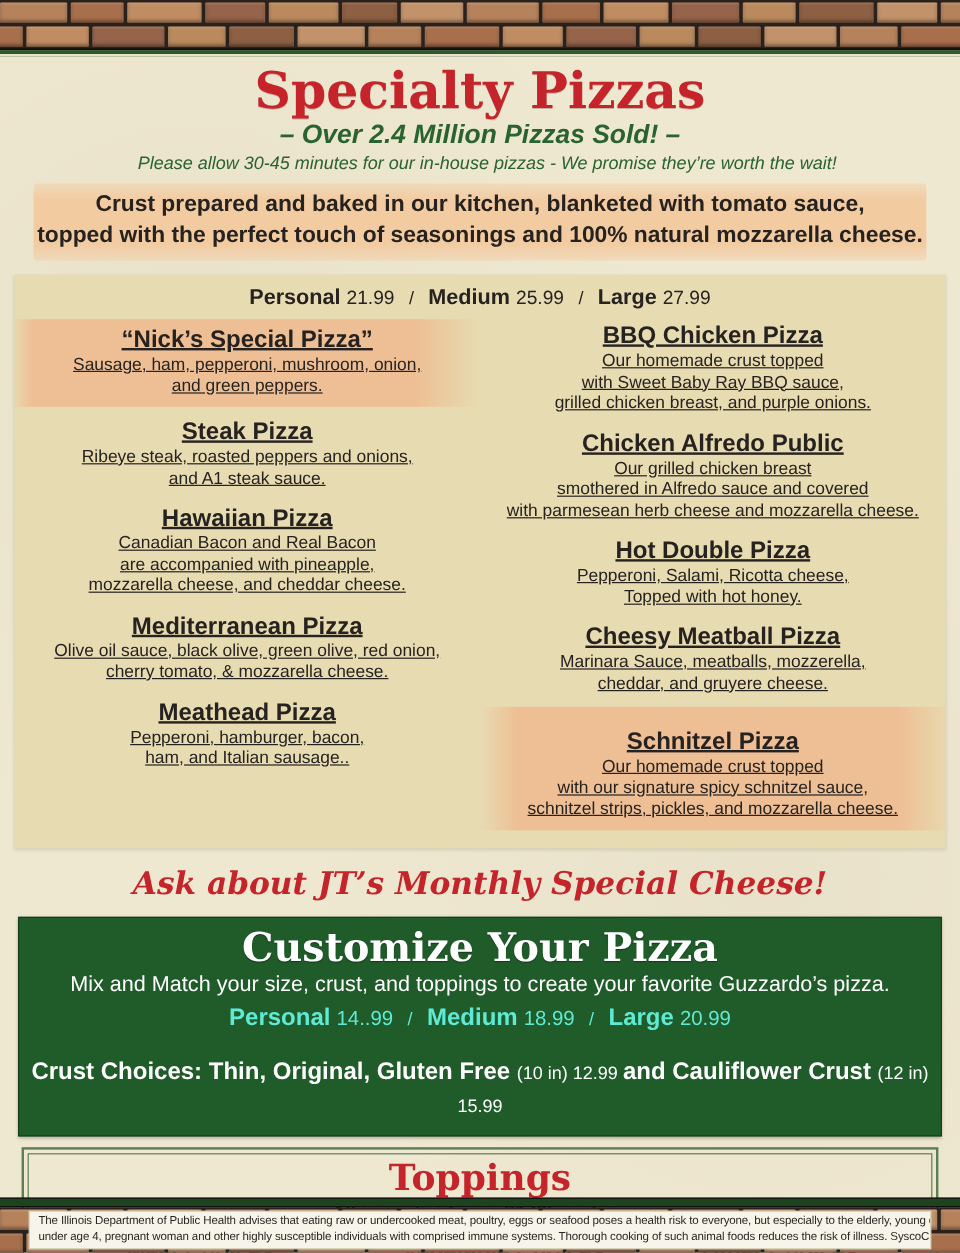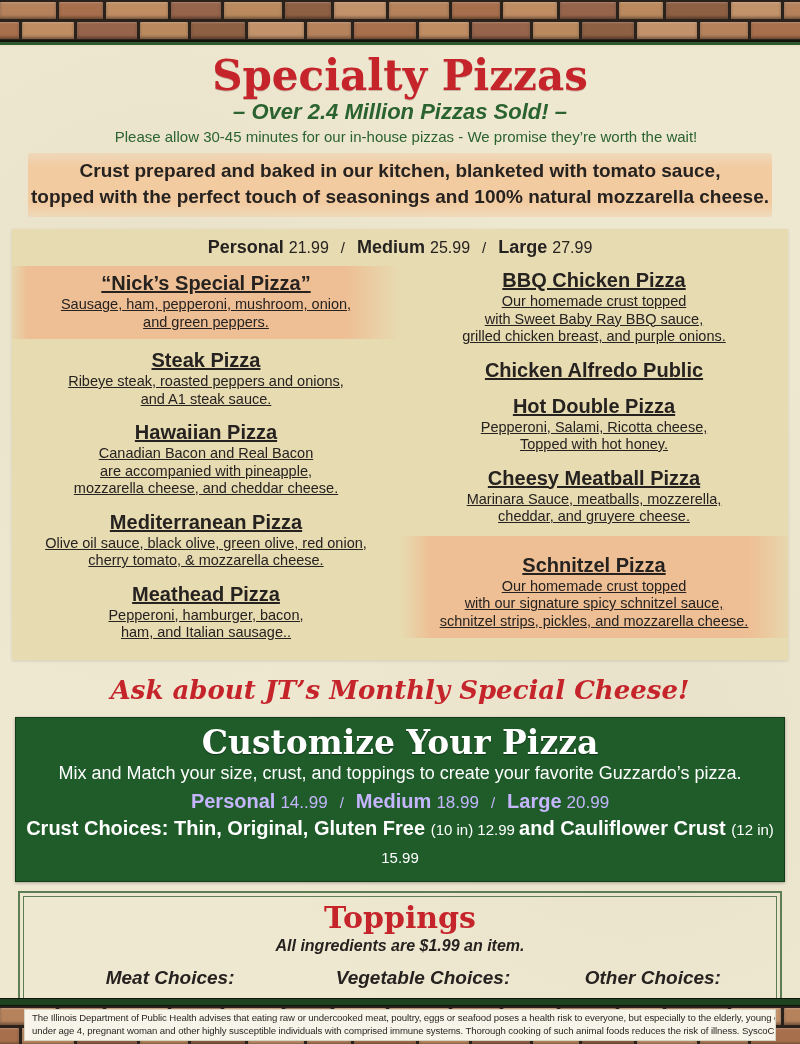--- a/index.html
+++ b/index.html
@@ -37,21 +37,21 @@
   .bottom-rule{position:absolute;left:0;right:0;bottom:38px;height:8px;background:#1d441f;
     border-top:1px solid #111;border-bottom:1px solid #111;}
   
   .hdr{text-align:center;padding-top:6px;}
   .title-red{
     font-family:"DejaVu Serif", serif;font-weight:bold;
     font-size:42px;line-height:46px;color:var(--red);
     text-shadow:0 1px 0 rgba(90,20,20,.25);
   }
   .tagline{font-size:22px;line-height:26px;font-weight:bold;font-style:italic;color:var(--green-text);}
-  .note{font-size:15px;line-height:20px;color:var(--green-text);margin-top:2px;padding-left:12px;}
+  .note{font-size:15px;line-height:20px;font-style:italic;color:var(--green-text);margin-top:2px;padding-left:12px;}
   .crust-blurb{
     width:744px;margin:6px auto 0;padding:5px 0 7px;
     background:linear-gradient(180deg, rgba(242,203,161,.45), #f2cba1 22%, #f2cba1 78%, rgba(242,203,161,.45));
     border-radius:3px;text-align:center;
     font-size:19px;font-weight:bold;line-height:26px;white-space:pre-line;
   }
   
   .specialty-box{
     margin:12px 12px 0;background:var(--tan);
     padding:8px 0 8px;box-shadow:0 1px 3px rgba(0,0,0,.12);
@@ -78,24 +78,24 @@
     margin:0 15px;background:var(--green-box);color:#fff;
     text-align:center;padding:6px 8px 10px;
     border:1px solid #143c1b;box-shadow:0 1px 3px rgba(0,0,0,.3);
   }
   .customize-title{
     font-family:"DejaVu Serif", serif;font-weight:bold;
     font-size:33px;line-height:38px;color:#fff;
     text-shadow:0 1px 1px rgba(0,0,0,.4);
   }
   .cust-sub{font-size:18px;line-height:23px;}
-  .customize-box .price-line{margin-top:5px;color:#c4b5fd;}
+  .customize-box .price-line{margin-top:5px;color:#5eead4;}
   .customize-box .sz-label{font-size:20px;}
   .customize-box .sz-price{font-size:17px;}
-  .crust-line{margin-top:2px;font-size:20px;font-weight:bold;line-height:26px;}
+  .crust-line{margin-top:20px;font-size:20px;font-weight:bold;line-height:26px;}
   .crust-seg-small{font-size:15px;font-weight:normal;}
   
   .toppings-box{
     margin:9px 18px 0;border:2px solid #5d7d55;padding:3px;height:178px;
   }
   .toppings-inner{border:1px solid #5d7d55;height:100%;text-align:center;padding-top:4px;}
   .toppings-title{
     font-family:"DejaVu Serif", serif;font-weight:bold;
     font-size:30px;line-height:34px;color:var(--red);
   }
@@ -197,20 +197,23 @@
         </div>
       <div class="col" id="right-col">
           <div class="pizza-item">
             <div class="pizza-name">BBQ Chicken Pizza</div>
             <div class="pizza-desc">Our homemade crust topped
 with Sweet Baby Ray BBQ sauce,
 grilled chicken breast, and purple onions.</div>
           </div>
           <div class="pizza-item">
             <div class="pizza-name">Chicken Alfredo Public</div>
+            <div class="pizza-desc">Our grilled chicken breast
+smothered in Alfredo sauce and covered
+with parmesean herb cheese and mozzarella cheese.</div>
           </div>
           <div class="pizza-item">
             <div class="pizza-name">Hot Double Pizza</div>
             <div class="pizza-desc">Pepperoni, Salami, Ricotta cheese,
 Topped with hot honey.</div>
           </div>
           <div class="pizza-item">
             <div class="pizza-name">Cheesy Meatball Pizza</div>
             <div class="pizza-desc">Marinara Sauce, meatballs, mozzerella,
 cheddar, and gruyere cheese.</div>

